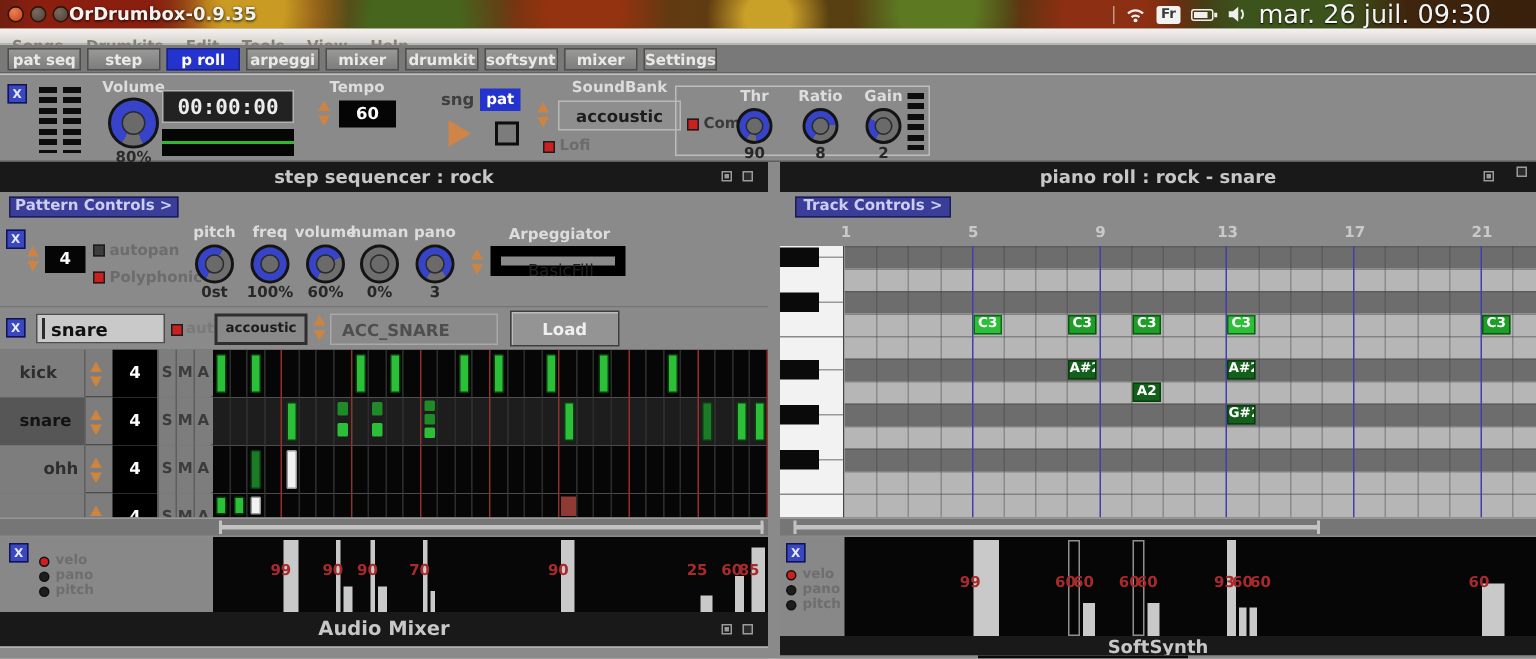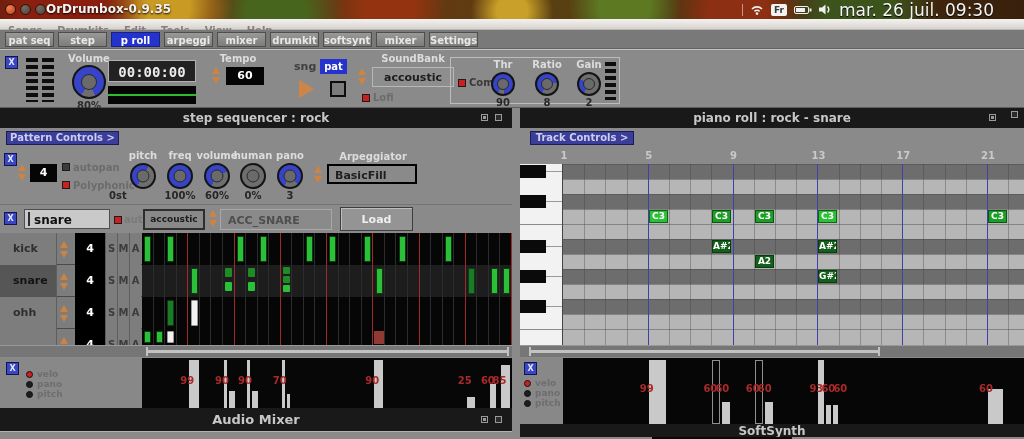--- a/index.html
+++ b/index.html
@@ -194,26 +194,26 @@
     <div class="abs" style="left:30px;top:16px;width:27px;height:18px;background:#050505;color:#fff;font-size:11px;font-weight:bold;text-align:center;line-height:18px">4</div>
     <span class="cb abs" style="left:62px;top:15px"></span>
     <span class="cblab abs" style="left:73px;top:14px">autopan</span>
     <span class="cb red abs" style="left:62px;top:33px"></span>
     <span class="cblab abs" style="left:73px;top:32px">Polyphonic</span>
     <div class="klabel abs" style="left:318px;top:3px;width:110px">Arpeggiator</div>
     <span class="spin" style="left:314px;top:18px">
         <i class="up"></i>
         <i class="dn"></i>
       </span>
-    <div class="abs" style="left:327px;top:16px;width:90px;height:20px;border:2px solid #000000;color:#202020;font-size:11px;font-weight:bold;line-height:20px;padding-left:6px;box-sizing:border-box">BasicFill</div>
+    <div class="abs" style="left:327px;top:16px;width:90px;height:20px;border:7px solid #000000;color:#202020;font-size:11px;font-weight:normal;line-height:20px;padding-left:18px;box-sizing:border-box">BasicFill</div>
   <div style="position: absolute; left: 109px; top: 2px; width: 68px; text-align: center; font-size: 10px; font-weight: bold; color: rgb(220, 220, 220);">pitch</div>
       <div style="position: absolute; left: 130px; top: 15px; width: 26px; height: 26px; border-radius: 50%; box-sizing: border-box; border: 2px solid rgb(20, 20, 20); background: conic-gradient(from 210deg, rgb(55, 67, 200) 0deg, rgb(55, 67, 200) 180deg, rgb(110, 110, 110) 180deg, rgb(110, 110, 110) 360deg);">
         <div style="position: absolute; left: 50%; top: 50%; transform: translate(-50%, -50%); width: 11px; height: 11px; border-radius: 50%; background: rgb(106, 106, 106); border: 1px solid rgb(42, 42, 42);"></div>
       </div>
-      <div style="position: absolute; left: 109px; top: 42px; width: 68px; font-size: 10px; font-weight: bold; color: rgb(39, 39, 39);">0st</div>
+      <div style="position: absolute; left: 109px; top: 42px; width: 68px; text-align: center; font-size: 10px; font-weight: bold; color: rgb(39, 39, 39);">0st</div>
       <div style="position: absolute; left: 146px; top: 2px; width: 68px; text-align: center; font-size: 10px; font-weight: bold; color: rgb(220, 220, 220);">freq</div>
       <div style="position: absolute; left: 167px; top: 15px; width: 26px; height: 26px; border-radius: 50%; box-sizing: border-box; border: 2px solid rgb(20, 20, 20); background: conic-gradient(from 210deg, rgb(55, 67, 200) 0deg, rgb(55, 67, 200) 360deg, rgb(110, 110, 110) 360deg, rgb(110, 110, 110) 360deg);">
         <div style="position: absolute; left: 50%; top: 50%; transform: translate(-50%, -50%); width: 11px; height: 11px; border-radius: 50%; background: rgb(106, 106, 106); border: 1px solid rgb(42, 42, 42);"></div>
       </div>
       <div style="position: absolute; left: 146px; top: 42px; width: 68px; text-align: center; font-size: 10px; font-weight: bold; color: rgb(39, 39, 39);">100%</div>
       <div style="position: absolute; left: 183px; top: 2px; width: 68px; text-align: center; font-size: 10px; font-weight: bold; color: rgb(220, 220, 220);">volume</div>
       <div style="position: absolute; left: 204px; top: 15px; width: 26px; height: 26px; border-radius: 50%; box-sizing: border-box; border: 2px solid rgb(20, 20, 20); background: conic-gradient(from 210deg, rgb(55, 67, 200) 0deg, rgb(55, 67, 200) 216deg, rgb(110, 110, 110) 216deg, rgb(110, 110, 110) 360deg);">
         <div style="position: absolute; left: 50%; top: 50%; transform: translate(-50%, -50%); width: 11px; height: 11px; border-radius: 50%; background: rgb(106, 106, 106); border: 1px solid rgb(42, 42, 42);"></div>
       </div>
       <div style="position: absolute; left: 183px; top: 42px; width: 68px; text-align: center; font-size: 10px; font-weight: bold; color: rgb(39, 39, 39);">60%</div>
@@ -347,21 +347,21 @@
           <div style="position: absolute; left: 141.031px; top: 2px; width: 7px; height: 7px; background: rgb(30, 138, 40); border-radius: 1px;"></div>
           <div style="position: absolute; left: 141.031px; top: 11px; width: 7px; height: 7px; background: rgb(30, 138, 40); border-radius: 1px;"></div>
           <div style="position: absolute; left: 141.031px; top: 20px; width: 7px; height: 7px; background: rgb(44, 192, 56); border-radius: 1px;"></div>
           <div style="position: absolute; left: 233.531px; top: 3px; width: 7px; height: 26px; background: rgb(44, 192, 56); border-radius: 1px; border: 1px solid rgb(11, 61, 16); box-sizing: border-box;"></div>
           <div style="position: absolute; left: 326.031px; top: 3px; width: 7px; height: 26px; background: rgb(28, 123, 38); border-radius: 1px; border: 1px solid rgb(11, 61, 16); box-sizing: border-box;"></div>
           <div style="position: absolute; left: 349.156px; top: 3px; width: 7px; height: 26px; background: rgb(44, 192, 56); border-radius: 1px; border: 1px solid rgb(11, 61, 16); box-sizing: border-box;"></div>
           <div style="position: absolute; left: 360.719px; top: 3px; width: 7px; height: 26px; background: rgb(44, 192, 56); border-radius: 1px; border: 1px solid rgb(11, 61, 16); box-sizing: border-box;"></div>
         </div>
       </div>
       <div style="position: absolute; left: 0px; top: 64px; width: 512px; height: 32px; background: rgb(125, 125, 125); border-bottom: 1px solid rgb(74, 74, 74); box-sizing: border-box;">
-        <div style="position: absolute; left: 0px; top: 0px; width: 57px; height: 32px; background: rgb(125, 125, 125); color: rgb(46, 46, 46); font-size: 11px; font-weight: bold; line-height: 32px; padding-left: 13px; box-sizing: border-box; border-right: 1px solid rgb(94, 94, 94);">ohh</div>
+        <div style="position: absolute; left: 0px; top: 0px; width: 57px; height: 32px; background: rgb(125, 125, 125); color: rgb(46, 46, 46); font-size: 11px; font-weight: bold; line-height: 32px; padding-left: 29px; box-sizing: border-box; border-right: 1px solid rgb(94, 94, 94);">ohh</div>
         <span class="spin" style="left: 60px; top: 8px;">
           <i class="up"></i>
           <i class="dn"></i>
         </span>
         <div style="position: absolute; left: 75px; top: 0px; width: 30px; height: 32px; background: rgb(0, 0, 0); color: rgb(255, 255, 255); font-size: 11px; font-weight: bold; text-align: center; line-height: 32px;">4</div>
         <div style="position: absolute; left: 105px; top: 0px; width: 12px; height: 32px; background: rgb(125, 125, 125); border-left: 1px solid rgb(94, 94, 94); color: rgb(60, 60, 60); font-size: 10px; font-weight: bold; text-align: center; line-height: 32px; box-sizing: border-box;">S</div>
         <div style="position: absolute; left: 117px; top: 0px; width: 12px; height: 32px; background: rgb(125, 125, 125); border-left: 1px solid rgb(94, 94, 94); color: rgb(60, 60, 60); font-size: 10px; font-weight: bold; text-align: center; line-height: 32px; box-sizing: border-box;">M</div>
         <div style="position: absolute; left: 129px; top: 0px; width: 12px; height: 32px; background: rgb(125, 125, 125); border-left: 1px solid rgb(94, 94, 94); color: rgb(60, 60, 60); font-size: 10px; font-weight: bold; text-align: center; line-height: 32px; box-sizing: border-box;">A</div>
         <div style="position: absolute; left: 142px; top: 0px; width: 370px; height: 32px; overflow: hidden;">
           <div style="position: absolute; left: 0px; top: 0px; width: 11.5625px; height: 32px; box-sizing: border-box; background: rgb(6, 6, 6); border-right: 1px solid rgb(44, 44, 44);"></div>

